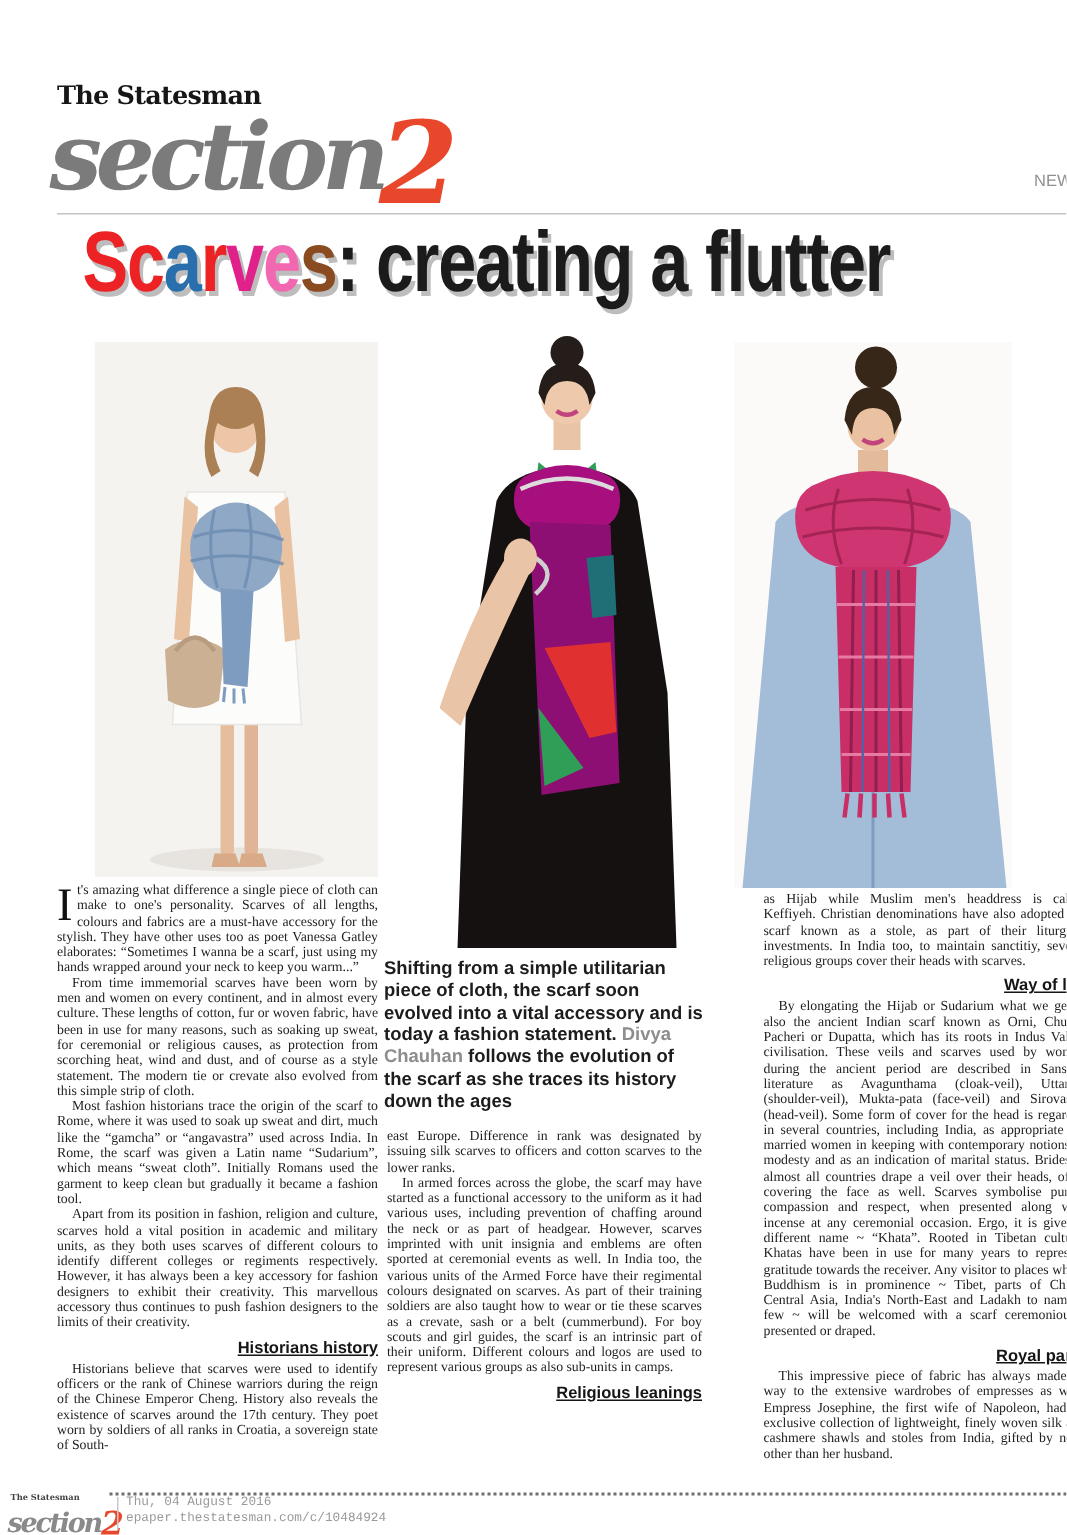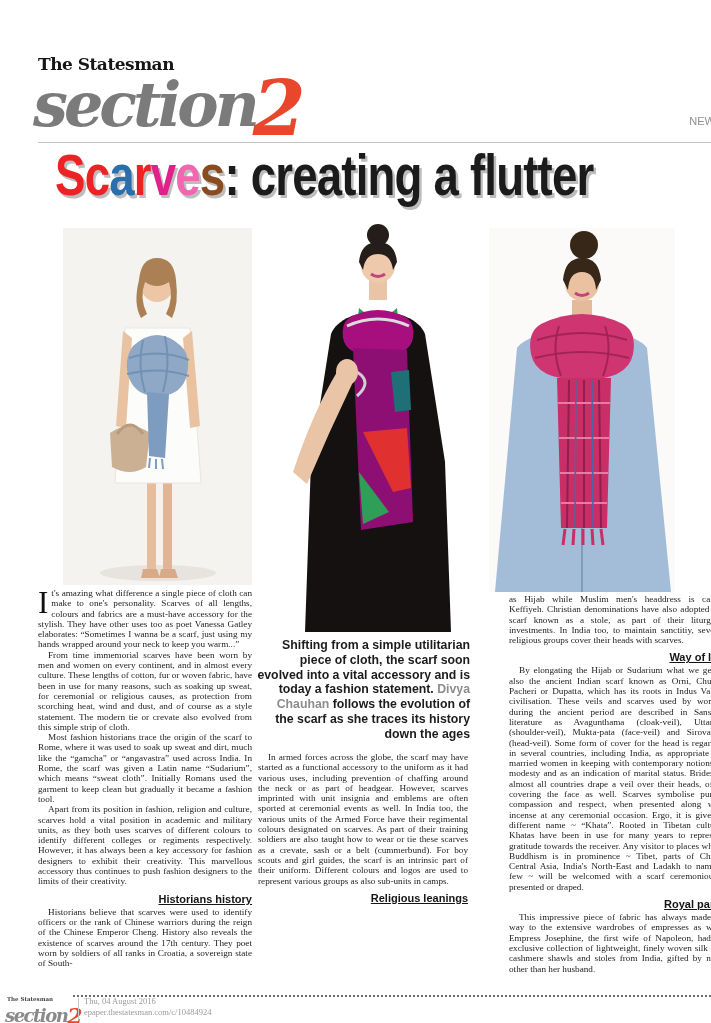--- a/index.html
+++ b/index.html
@@ -37,21 +37,21 @@
   
   .photo{position:absolute;overflow:hidden;}
   .photo svg{display:block;}
   #photo1{left:63px;top:228px;width:189px;height:357px;}
   #photo2{left:293px;top:222px;width:170px;height:410px;}
   #photo3{left:489px;top:228px;width:186px;height:364px;}
   
   .pull-quote{
     position:absolute;left:256px;top:638px;width:214px;
     font-family:"Liberation Sans",sans-serif;font-weight:bold;
-    font-size:12.3px;line-height:14.8px;text-align:right;color:#1c1c1c;
+    font-size:12.3px;line-height:14.8px;text-align:left;color:#1c1c1c;
   }
   
   .col{
     position:absolute;font-size:9.2px;line-height:10.3px;
     text-align:justify;color:#1d1d1d;
   }
   #col1{left:38px;top:588px;width:214px;}
   #col2{left:258px;top:752px;width:210px;}
   #col3{left:477px;top:594px;width:215px;margin-left:32px;}
   .col p{margin:0;text-indent:10px;}
@@ -75,21 +75,21 @@
     font-size:5.5px;color:#444;margin-left:2px;
   }
   .footer-logo .mini-section{
     font-family:"DejaVu Serif",serif;font-style:italic;font-weight:bold;
     font-size:18px;letter-spacing:-1.5px;color:#8a8a8a;
   }
   .footer-logo .logo-num{font-size:22px;position:relative;top:2px;}
   .footer-divider{position:absolute;left:78px;top:998px;width:1px;height:22px;background:#c9c9c9;}
   .footer-text{
     position:absolute;left:84px;top:996px;
-    font-family:Liberation Serif, serif;font-size:8.5px;line-height:11px;color:#9a9a9a;
+    font-family:Liberation Mono, monospace;font-size:8.5px;line-height:11px;color:#9a9a9a;
   }
 </style>
 </head>
 <body>
 
 <div class="masthead">The Statesman</div>
 <div class="section-logo"><span>section</span><span class="logo-num" style="color: rgb(232, 71, 43);">2</span></div>
 <div class="header-right-label">NEW</div>
 <div class="header-rule"></div>
 
@@ -199,20 +199,21 @@
 <div class="col" id="col1">
   <p class="no-indent"><span class="drop-cap">I</span><span>t's amazing what difference a single piece of cloth can make to one's personality. Scarves of all lengths, colours and fabrics are a must-have accessory for the stylish. They have other uses too as poet Vanessa Gatley elaborates: “Sometimes I wanna be a scarf, just using my hands wrapped around your neck to keep you warm...”</span></p>
   <p>From time immemorial scarves have been worn by men and women on every continent, and in almost every culture. These lengths of cotton, fur or woven fabric, have been in use for many reasons, such as soaking up sweat, for ceremonial or religious causes, as protection from scorching heat, wind and dust, and of course as a style statement. The modern tie or crevate also evolved from this simple strip of cloth.</p>
   <p>Most fashion historians trace the origin of the scarf to Rome, where it was used to soak up sweat and dirt, much like the “gamcha” or “angavastra” used across India. In Rome, the scarf was given a Latin name “Sudarium”, which means “sweat cloth”. Initially Romans used the garment to keep clean but gradually it became a fashion tool.</p>
   <p>Apart from its position in fashion, religion and culture, scarves hold a vital position in academic and military units, as they both uses scarves of different colours to identify different colleges or regiments respectively. However, it has always been a key accessory for fashion designers to exhibit their creativity. This marvellous accessory thus continues to push fashion designers to the limits of their creativity.</p>
   <div class="subhead">Historians history</div>
   <p>Historians believe that scarves were used to identify officers or the rank of Chinese warriors during the reign of the Chinese Emperor Cheng. History also reveals the existence of scarves around the 17th century. They poet worn by soldiers of all ranks in Croatia, a sovereign state of South-</p>
 </div>
 
 <div class="col" id="col2">
+  <p class="no-indent">east Europe. Difference in rank was designated by issuing silk scarves to officers and cotton scarves to the lower ranks.</p>
   <p>In armed forces across the globe, the scarf may have started as a functional accessory to the uniform as it had various uses, including prevention of chaffing around the neck or as part of headgear. However, scarves imprinted with unit insignia and emblems are often sported at ceremonial events as well. In India too, the various units of the Armed Force have their regimental colours designated on scarves. As part of their training soldiers are also taught how to wear or tie these scarves as a crevate, sash or a belt (cummerbund). For boy scouts and girl guides, the scarf is an intrinsic part of their uniform. Different colours and logos are used to represent various groups as also sub-units in camps.</p>
   <div class="subhead">Religious leanings</div>
 </div>
 
 <div class="col" id="col3">
   <p class="no-indent">as Hijab while Muslim men's headdress is called Keffiyeh. Christian denominations have also adopted the scarf known as a stole, as part of their liturgical investments. In India too, to maintain sanctitiy, several religious groups cover their heads with scarves.</p>
   <div class="subhead">Way of life</div>
   <p>By elongating the Hijab or Sudarium what we get is also the ancient Indian scarf known as Orni, Chunri, Pacheri or Dupatta, which has its roots in Indus Valley civilisation. These veils and scarves used by women during the ancient period are described in Sanskrit literature as Avagunthama (cloak-veil), Uttariya (shoulder-veil), Mukta-pata (face-veil) and Sirovastra (head-veil). Some form of cover for the head is regarded in several countries, including India, as appropriate for married women in keeping with contemporary notions of modesty and as an indication of marital status. Brides in almost all countries drape a veil over their heads, often covering the face as well. Scarves symbolise purity, compassion and respect, when presented along with incense at any ceremonial occasion. Ergo, it is given a different name ~ “Khata”. Rooted in Tibetan culture, Khatas have been in use for many years to represent gratitude towards the receiver. Any visitor to places where Buddhism is in prominence ~ Tibet, parts of China, Central Asia, India's North-East and Ladakh to name a few ~ will be welcomed with a scarf ceremoniously presented or draped.</p>
   <div class="subhead">Royal parts</div>
   <p>This impressive piece of fabric has always made its way to the extensive wardrobes of empresses as well. Empress Josephine, the first wife of Napoleon, had an exclusive collection of lightweight, finely woven silk and cashmere shawls and stoles from India, gifted by none other than her husband.</p>

